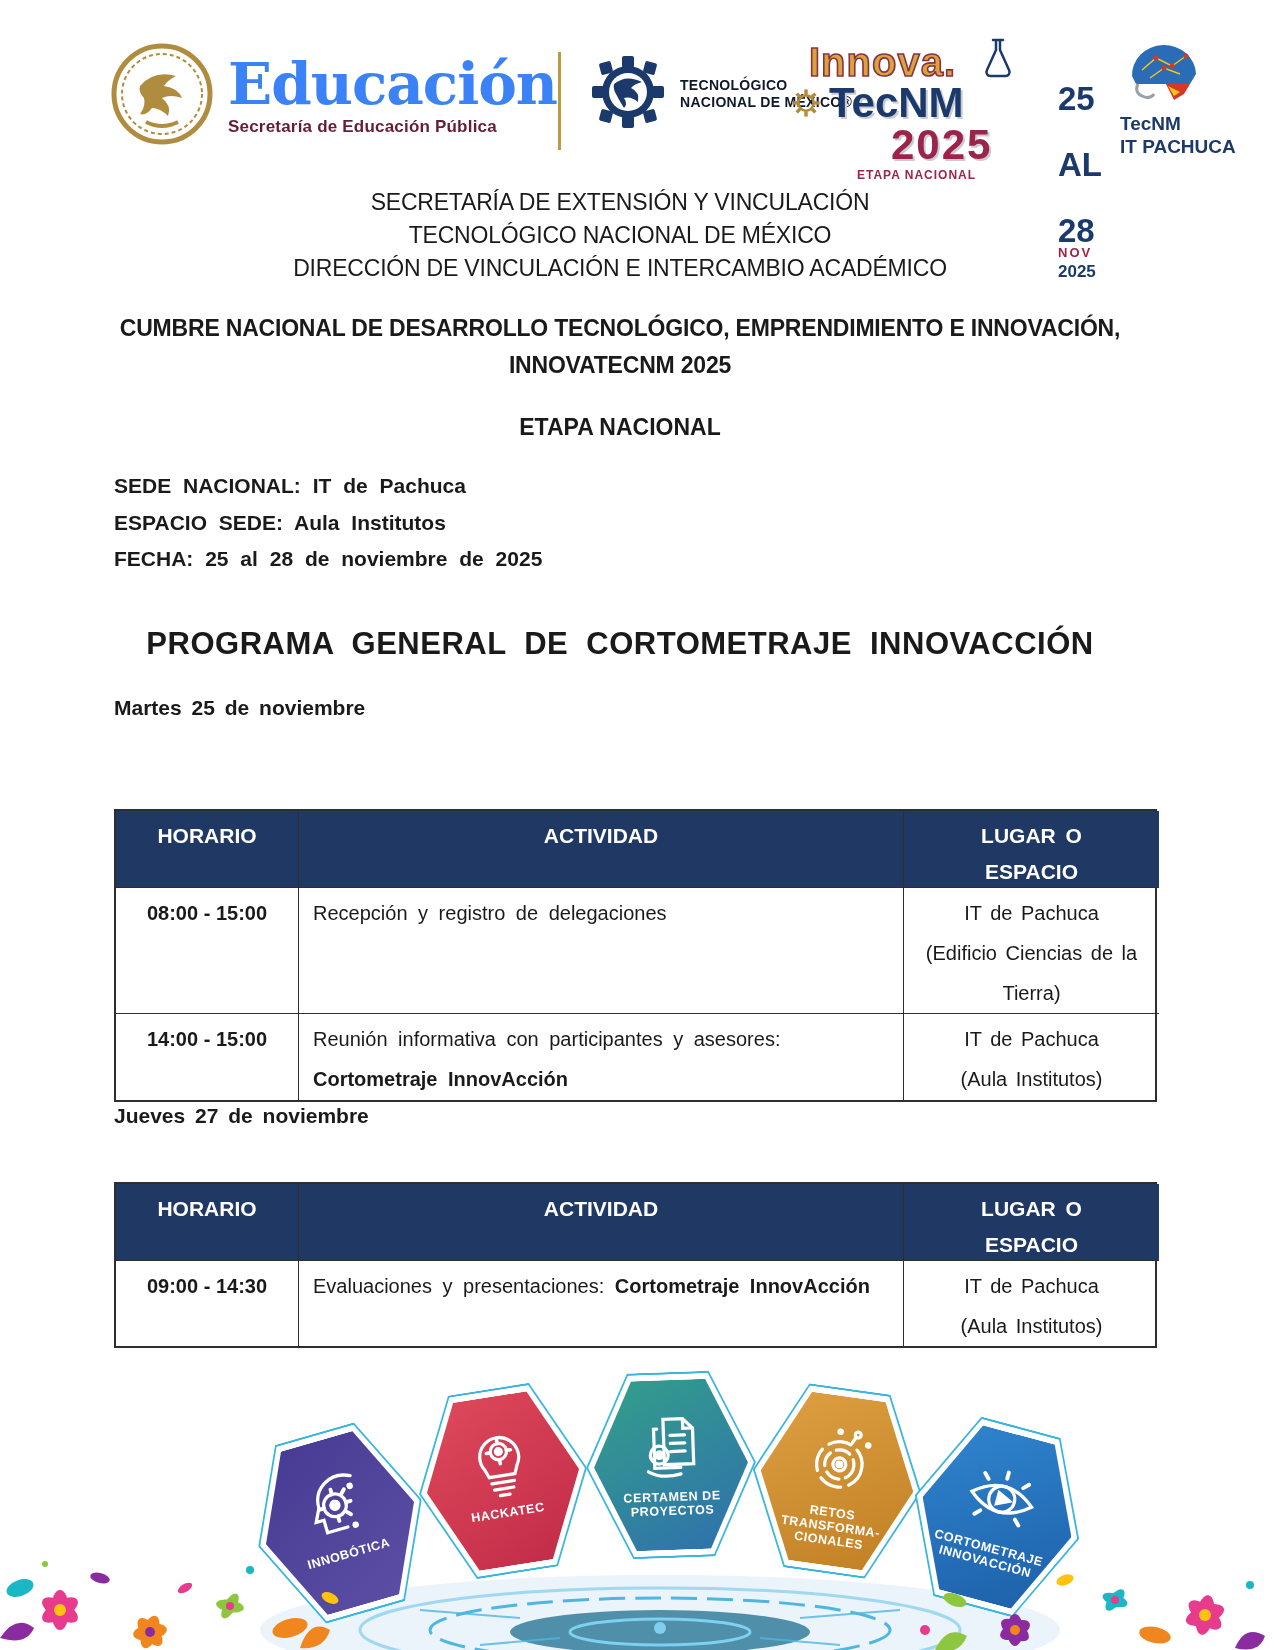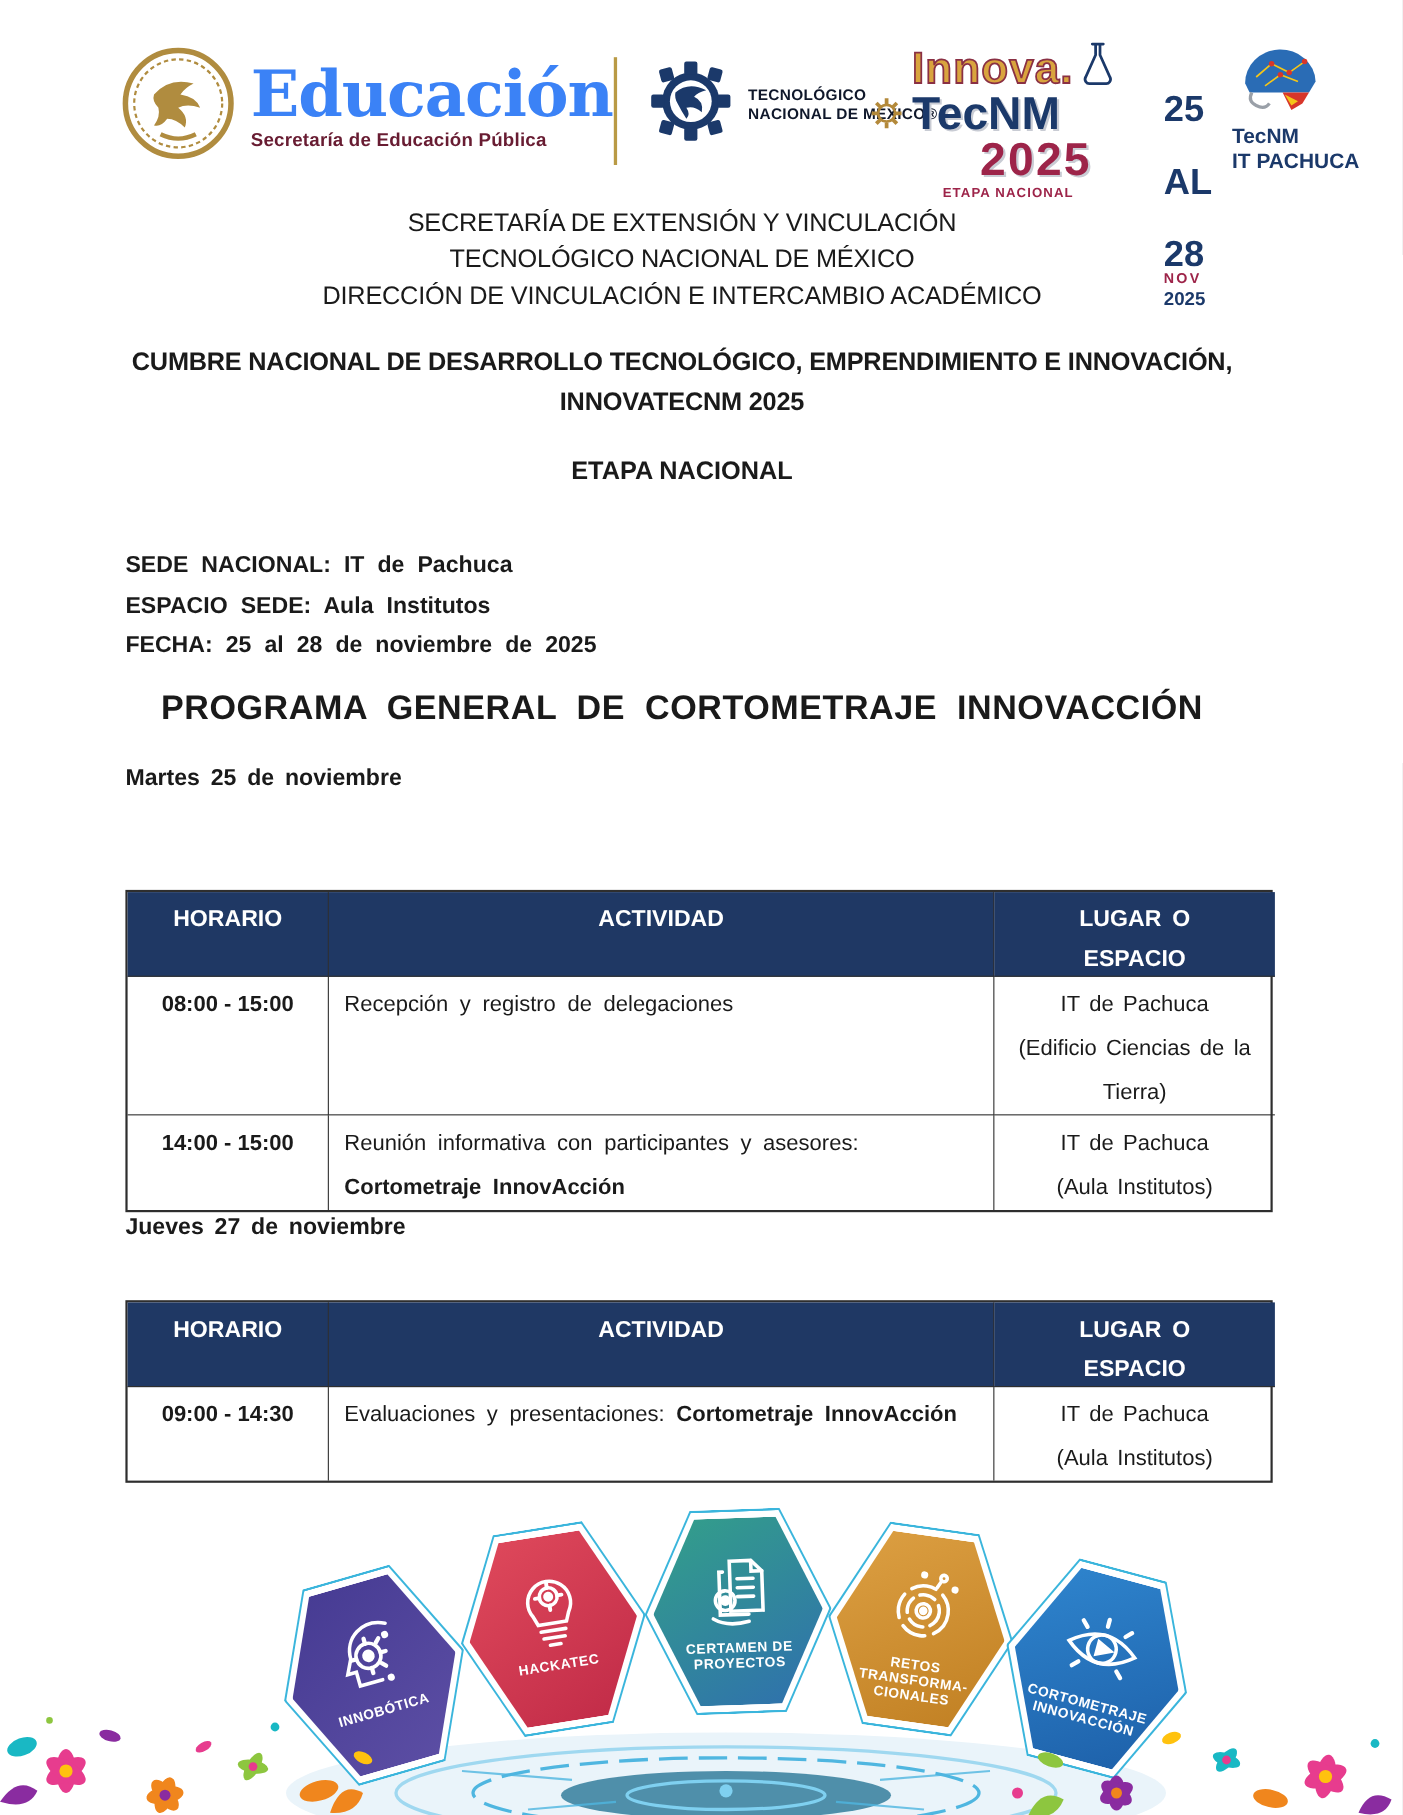--- a/index.html
+++ b/index.html
@@ -26,21 +26,21 @@
   .date-month{font-size:13px;line-height:18px;color:#9d2449;letter-spacing:2px;}
   .date-year{font-size:17px;line-height:20px;}
   .venue-logo{left:1020px;top:6px;width:120px;text-align:left;}
   .venue-text{color:#1b396a;font-weight:700;font-size:19px;line-height:23px;margin-top:2px;}
 
   
   .center-text{left:80px;width:1080px;text-align:center;}
   .inst{top:186px;font-size:23px;line-height:33px;letter-spacing:-.2px;}
   .event{top:310px;font-weight:700;font-size:23px;line-height:37px;letter-spacing:-.2px;}
   .stage{top:414px;font-weight:700;font-size:23px;}
-  .details{left:114px;top:496px;font-weight:700;font-size:21px;line-height:36.5px;word-spacing:6px;}
+  .details{left:114px;top:468px;font-weight:700;font-size:21px;line-height:36.5px;word-spacing:6px;}
   .prog-title{left:80px;top:626px;width:1080px;text-align:center;font-weight:700;font-size:31px;letter-spacing:.5px;word-spacing:9px;}
 
   
   .day-label{left:114px;font-weight:700;font-size:21px;word-spacing:4px;}
   .sched{left:114px;width:1043px;border:2px solid #2e2e2e;box-sizing:border-box;}
   .trow{display:grid;grid-template-columns:183px 605px 255px;}
   .cell{box-sizing:border-box;border-right:1.5px solid #2e2e2e;border-bottom:1.5px solid #2e2e2e;}
   .cell:last-child{border-right:none;}
   .trow:last-child .cell{border-bottom:none;}
   .hcell{background:#1f3864;color:#ffffff;font-weight:700;font-size:21px;line-height:36px;
@@ -108,21 +108,21 @@
           <path d="M28 36 Q40 26 56 34 Q48 36 45 40 Q54 44 52 54 Q45 48 38 50 Q42 56 38 60 Q33 52 30 46 Q27 41 28 36 Z" fill="#1b396a"></path>
         </svg>
       </span>
       <span class="tecnm-name">
         <div>TECNOLÓGICO</div>
         <div>NACIONAL DE MÉXICO®</div>
       </span>
     </div>
 
     <div class="abs innova-logo">
-      <div class="innova-word" style="margin-left:24px">Innova.</div>
+      <div class="innova-word" style="margin-left:4px">Innova.</div>
       <span class="abs" style="left:178px;top:-4px">
         <svg width="30" height="40" viewBox="0 0 30 40">
           <path d="M10 2 h10 M13 2 v10 L4 32 a4 4 0 0 0 4 6 h14 a4 4 0 0 0 4-6 L17 12 V2" fill="#ffffff" stroke="#1b396a" stroke-width="2.5" stroke-linecap="round"></path>
         </svg>
       </span>
       <span class="abs" style="left:-16px;top:44px">
         <svg width="34" height="34" viewBox="0 0 40 40">
           <circle cx="20" cy="20" r="9" fill="none" stroke="#b3893a" stroke-width="3"></circle>
           <g stroke="#b3893a" stroke-width="4">
             <line x1="30" y1="20" x2="36" y2="20"></line>

